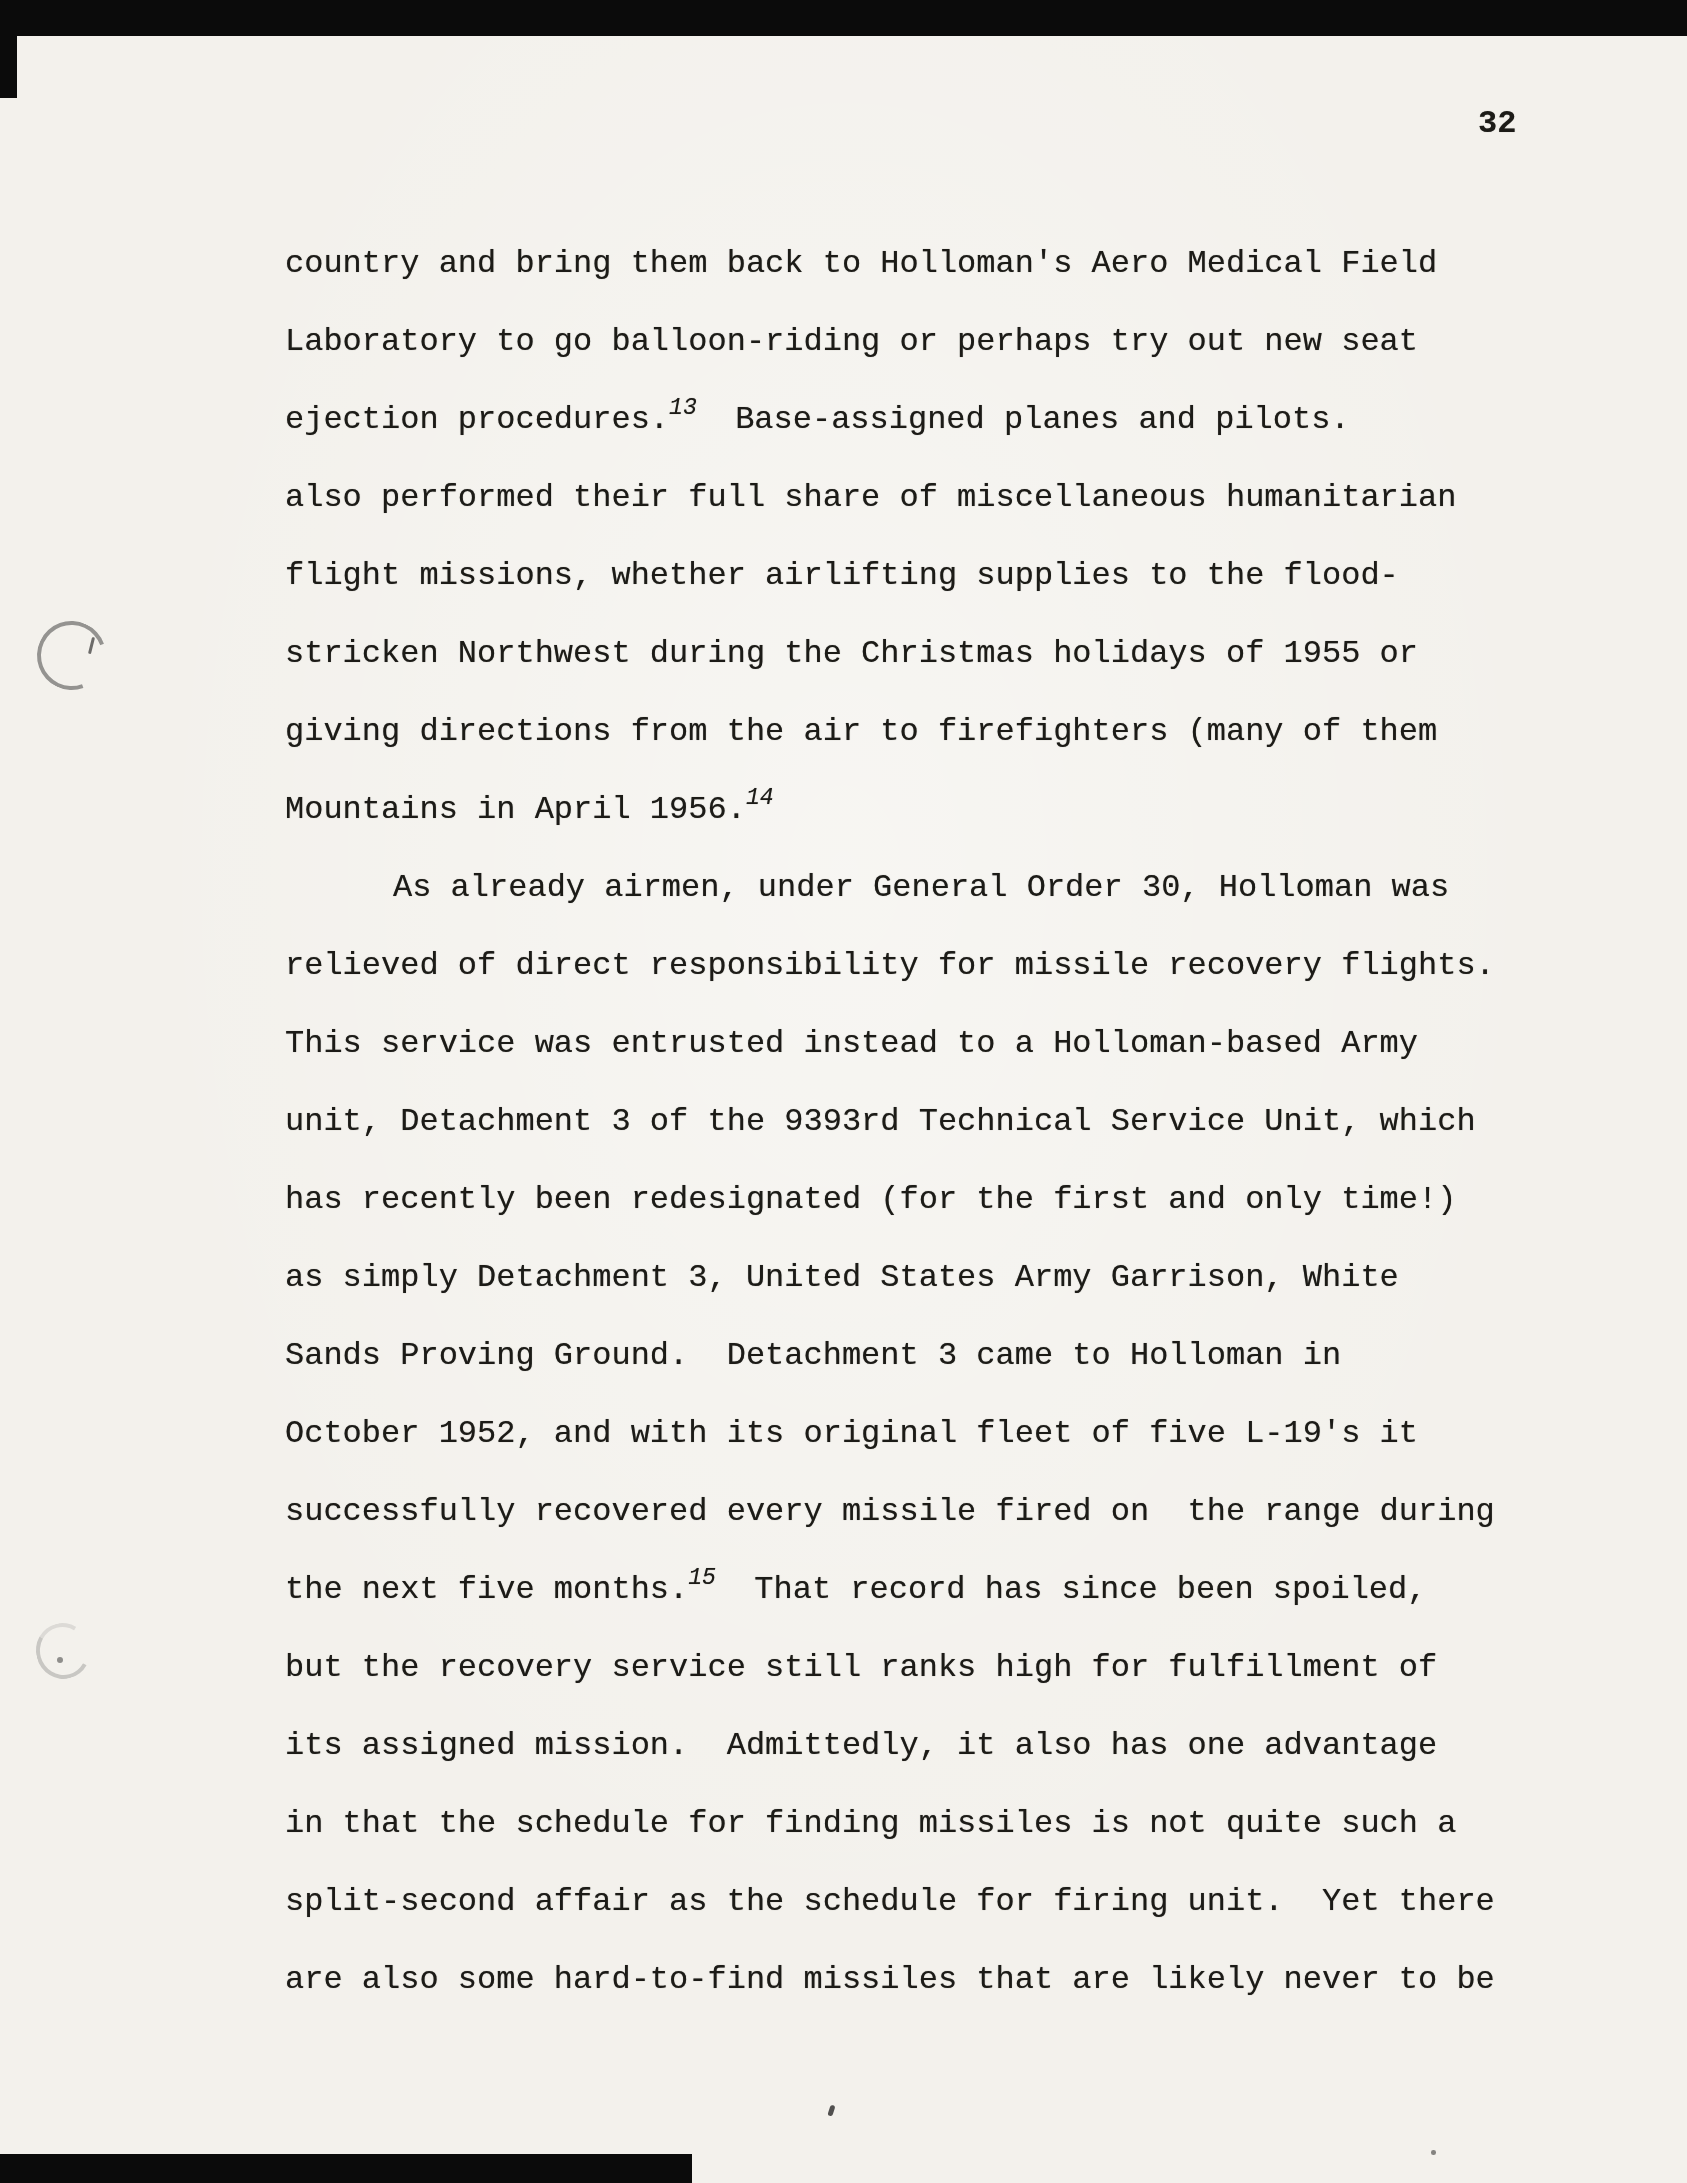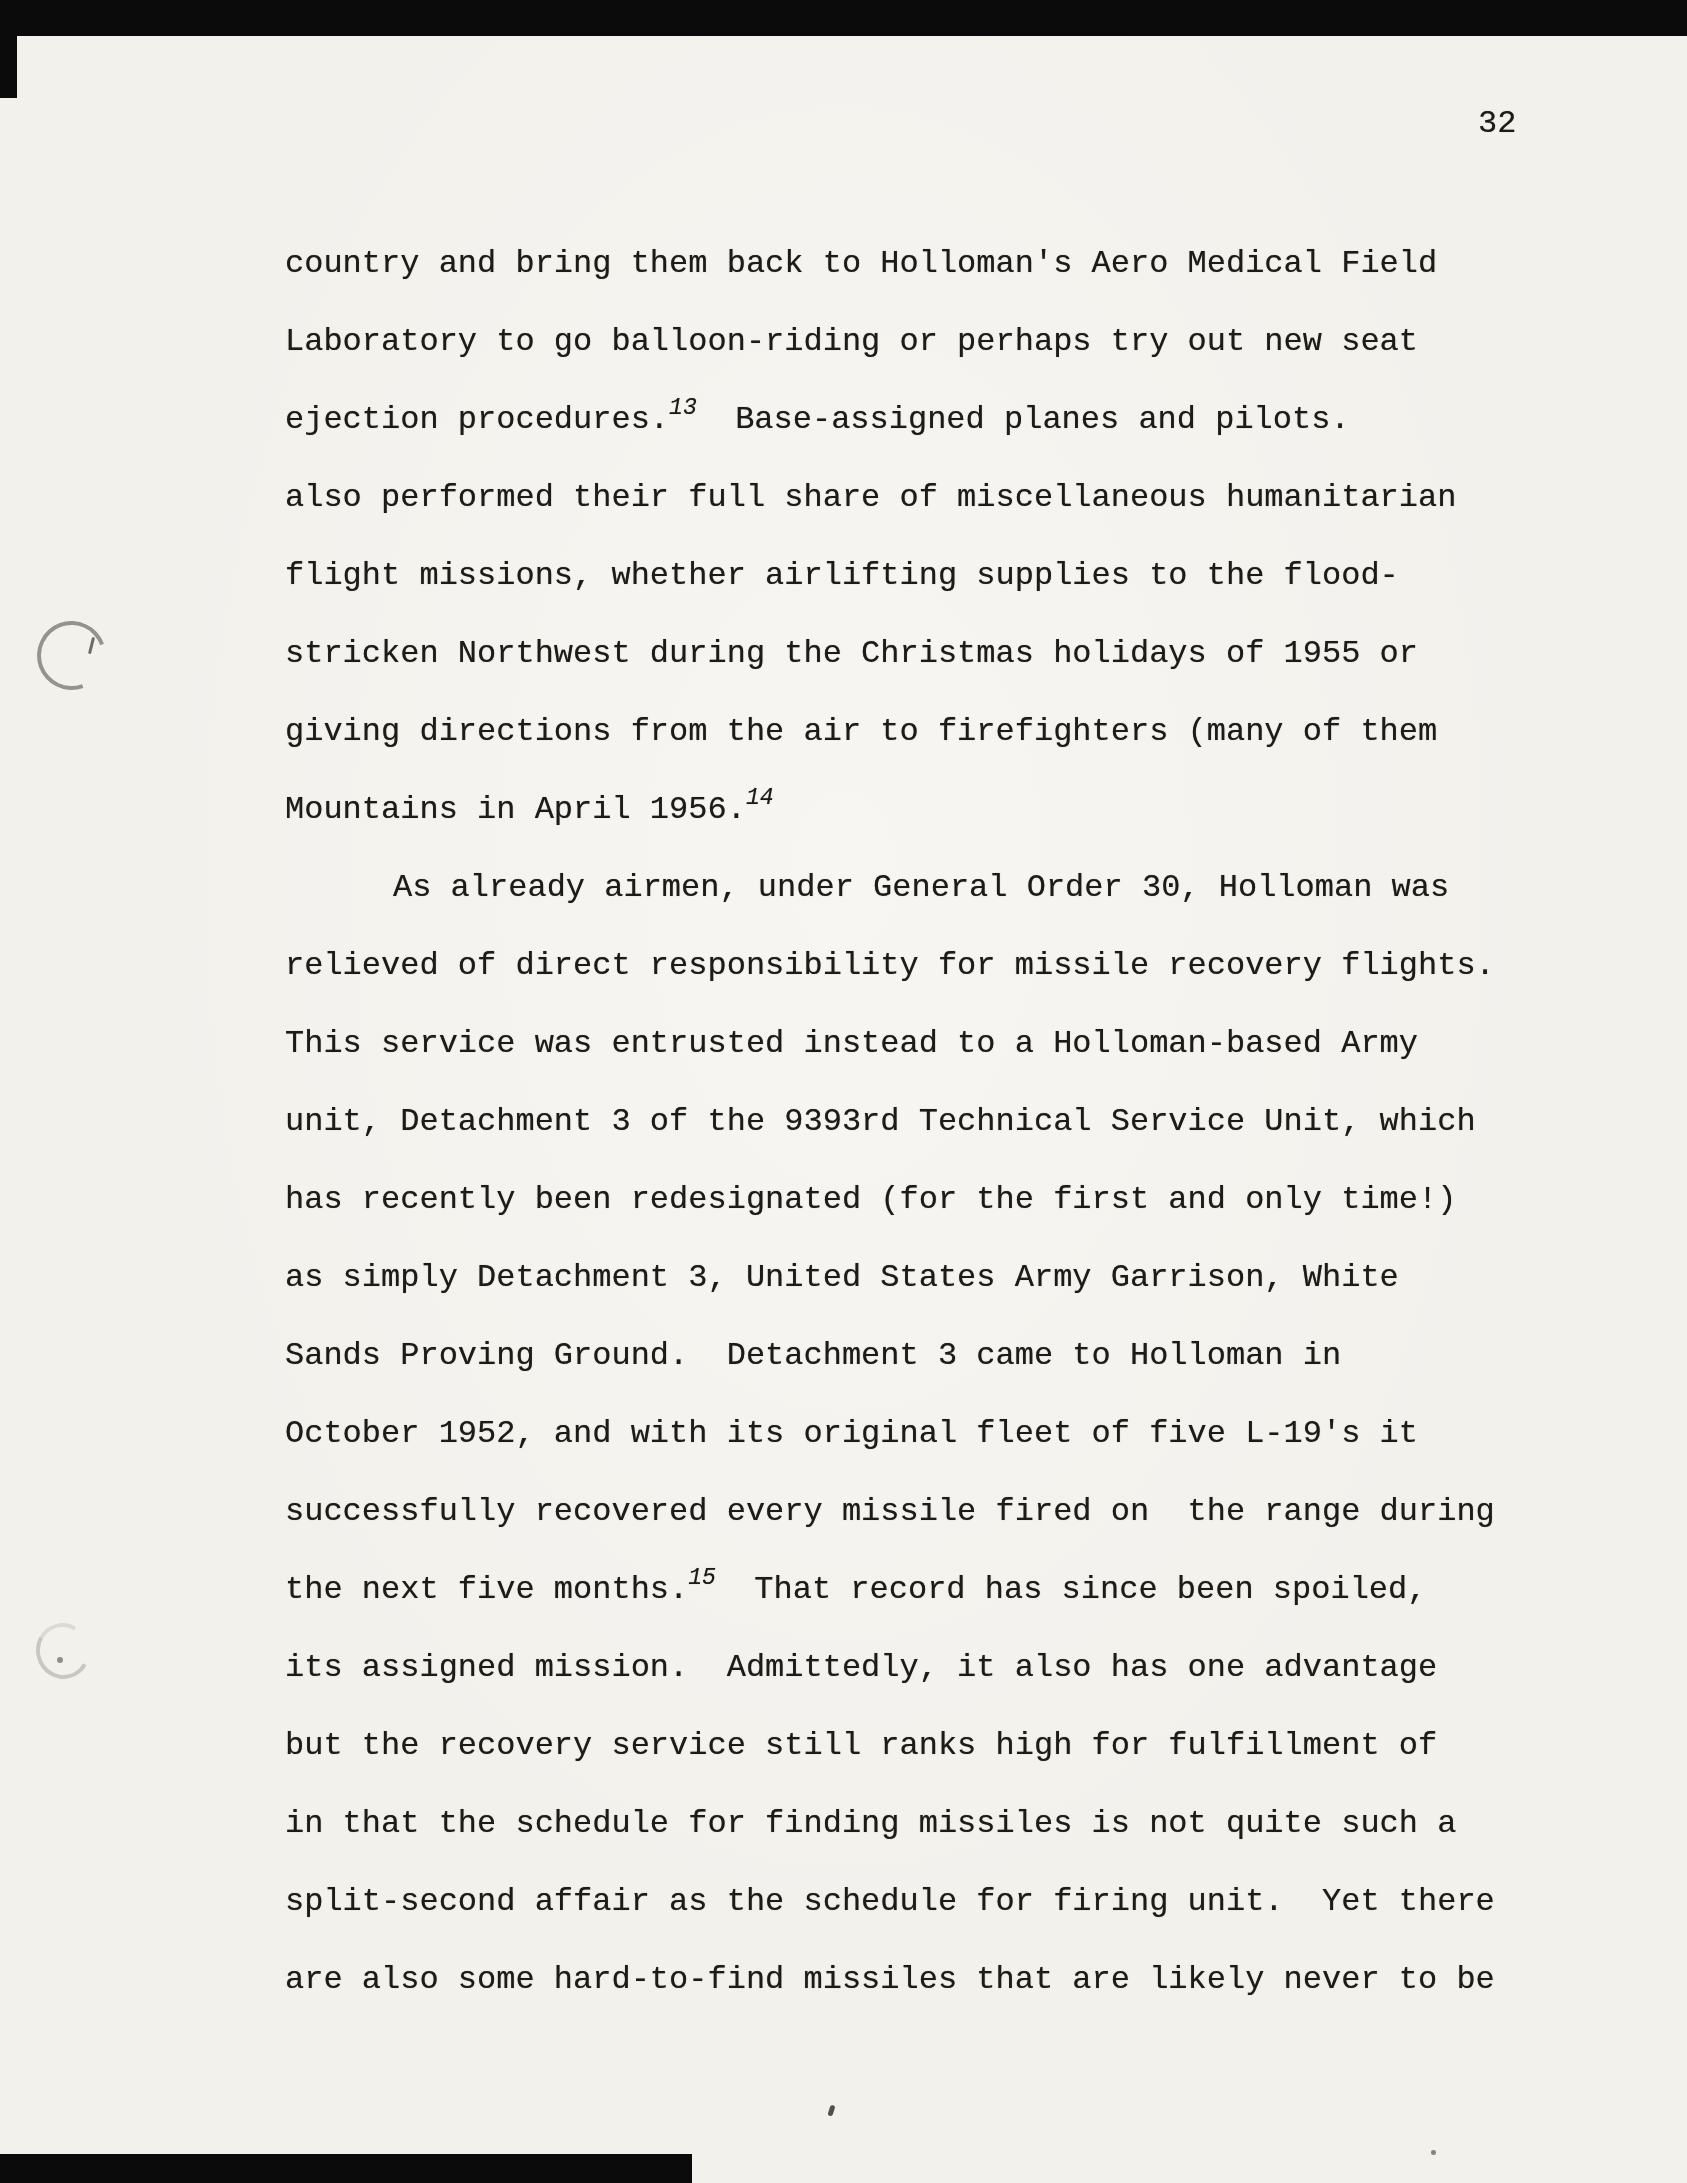--- a/index.html
+++ b/index.html
@@ -92,21 +92,21 @@
     width: 4.6px; height: 4.6px;
     background: rgba(40,40,40,0.55);
     border-radius: 50%;
   }
   
   .page-number {
     position: absolute;
     left: 1478px;
     top: 105px;
     font-size: 32px;
-    font-weight: normal;
+    font-weight: bold;
     color: var(--ink, #1c1b17);
     text-shadow: 0 0 0.7px rgba(25,25,20,0.5);
   }
   
   .doc-lines {
     position: absolute;
     left: 285px;
     top: 225px;
     width: 1285px;
     color: var(--ink, #1c1b17);
@@ -158,21 +158,21 @@
       <div class="doc-line indent"><span>As already airmen, under General Order 30, Holloman was</span></div>
       <div class="doc-line"><span>relieved of direct responsibility for missile recovery flights.</span></div>
       <div class="doc-line"><span>This service was entrusted instead to a Holloman-based Army</span></div>
       <div class="doc-line"><span>unit, Detachment 3 of the 9393rd Technical Service Unit, which</span></div>
       <div class="doc-line"><span>has recently been redesignated (for the first and only time!)</span></div>
       <div class="doc-line"><span>as simply Detachment 3, United States Army Garrison, White</span></div>
       <div class="doc-line"><span>Sands Proving Ground.  Detachment 3 came to Holloman in</span></div>
       <div class="doc-line"><span>October 1952, and with its original fleet of five L-19's it</span></div>
       <div class="doc-line"><span>successfully recovered every missile fired on  the range during</span></div>
       <div class="doc-line"><span>the next five months.</span><span class="sup">15</span><span>  That record has since been spoiled,</span></div>
+      <div class="doc-line"><span>but the recovery service still ranks high for fulfillment of</span></div>
       <div class="doc-line"><span>its assigned mission.  Admittedly, it also has one advantage</span></div>
-      <div class="doc-line"><span>but the recovery service still ranks high for fulfillment of</span></div>
       <div class="doc-line"><span>in that the schedule for finding missiles is not quite such a</span></div>
       <div class="doc-line"><span>split-second affair as the schedule for firing unit.  Yet there</span></div>
       <div class="doc-line"><span>are also some hard-to-find missiles that are likely never to be</span></div>
     </div>
 
 </div>
 
 
 </body></html>

